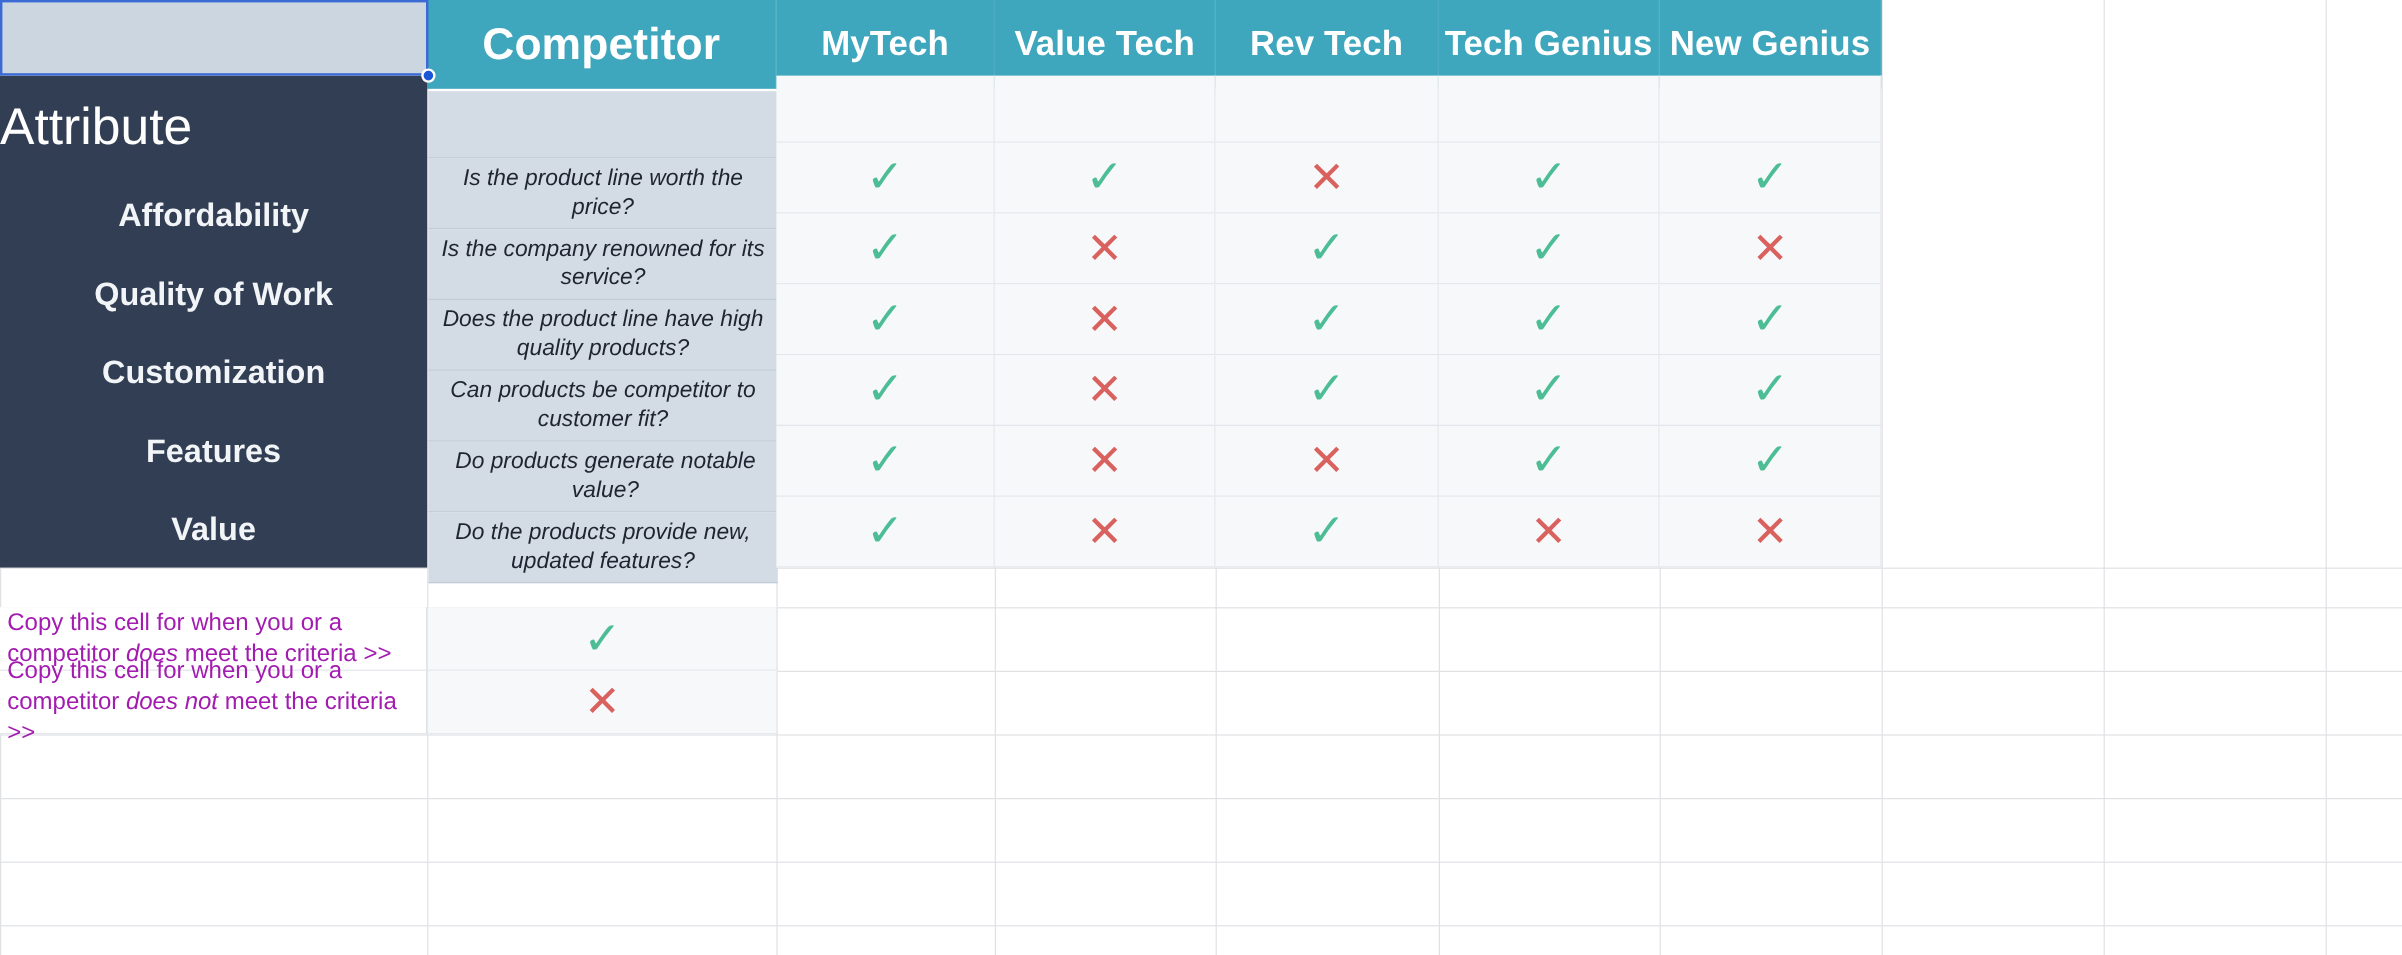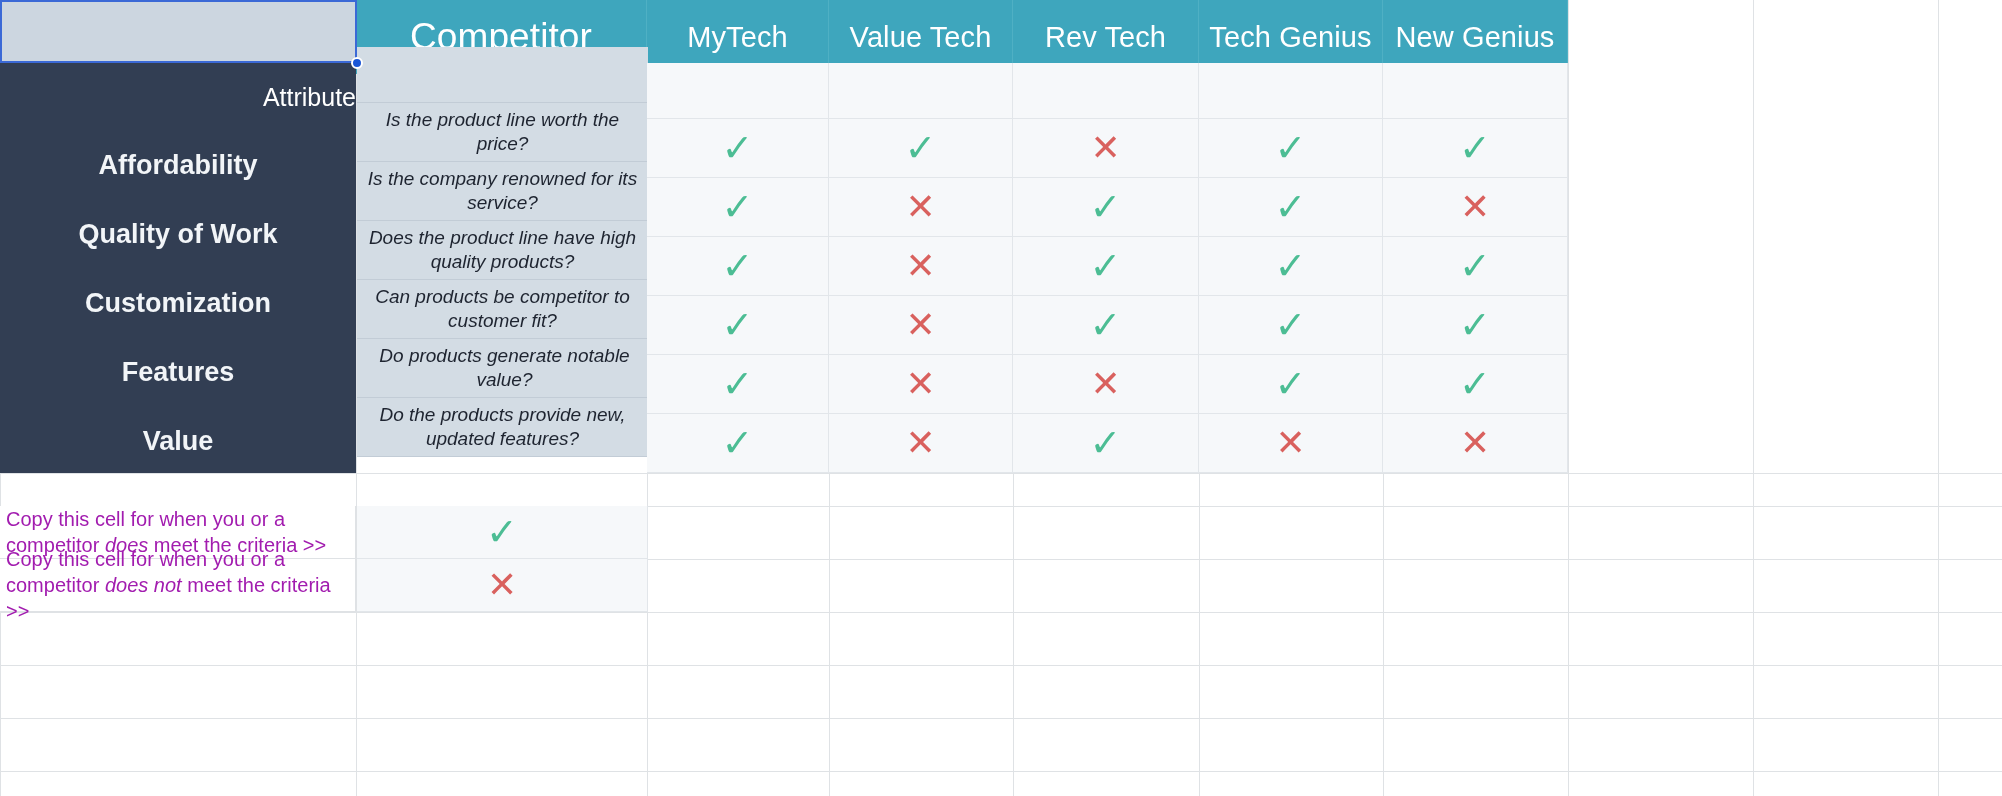--- a/index.html
+++ b/index.html
@@ -22,21 +22,21 @@
   .vline { position:absolute; top:0; width:1px; height:796px; background:#dfe2e5; }
   .hline { position:absolute; left:0; width:2002px; height:1px; background:#dfe2e5; }
 
   
   .hdr-row { position:absolute; left:0; top:0; height:62px; }
   .hdr-cell {
     position:absolute; top:0; height:74px;
     background:#3ea6bd;
     color:#ffffff;
     display:flex; align-items:center; justify-content:center;
-    font-size:29px; font-weight:400; letter-spacing:.1px;
+    font-size:29px; font-weight:700; letter-spacing:.1px;
     border-right:1px solid #4fb0c4;
     white-space:nowrap;
   }
   .hdr-cell.big { font-size:37px; }
   .hdr-blank {
     position:absolute; left:0; top:0; width:356px; height:62px;
     background:#ccd6e0;
   }
 
   
@@ -51,30 +51,30 @@
 
   
   .attr-col {
     position:absolute; left:0; top:63px; width:356px; height:412px;
     background:#323e53;
     display:flex; flex-direction:column; justify-content:space-between;
     padding:22px 0 18px 0;
     z-index:5;
   }
   .attr-col .attr-title {
-    color:#ffffff; text-align:right; font-size:25px; font-weight:400;
+    color:#ffffff; text-align:left; font-size:43px; font-weight:400;
     line-height:1;
   }
   .attr-col .attr-item {
     color:#f2f5f8; text-align:center; font-size:27px; font-weight:700;
     line-height:1;
   }
 
   
-  .q-col { position:absolute; left:357px; top:47px; width:290px; z-index:4; }
+  .q-col { position:absolute; left:357px; top:76px; width:290px; z-index:4; }
   .q-cell {
     background:#d3dce4;
     border-bottom:1px solid #c2ccd6;
     display:flex; align-items:center; justify-content:center;
     text-align:center;
     font-size:19px; font-style:italic; color:#1e2430;
     line-height:1.25; padding:3px 8px;
   }
   .q-cell.empty { height:56px; }
 

